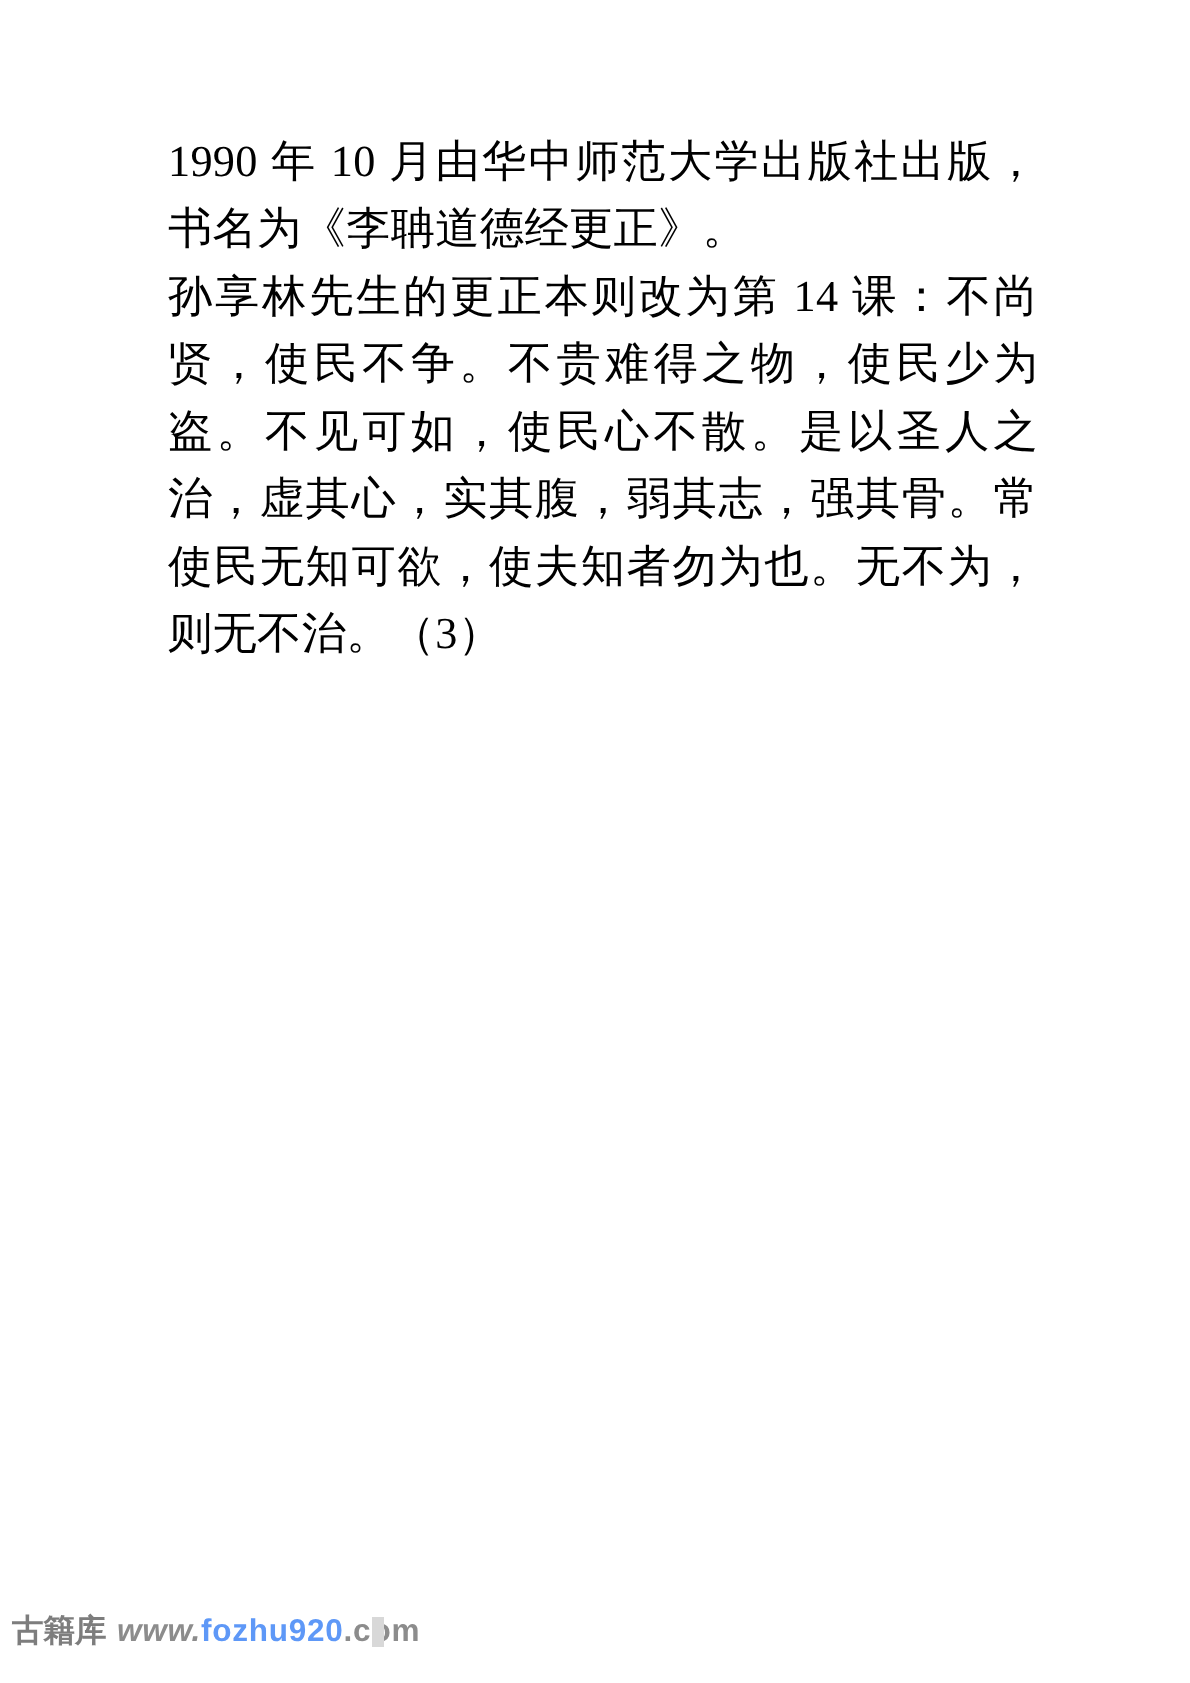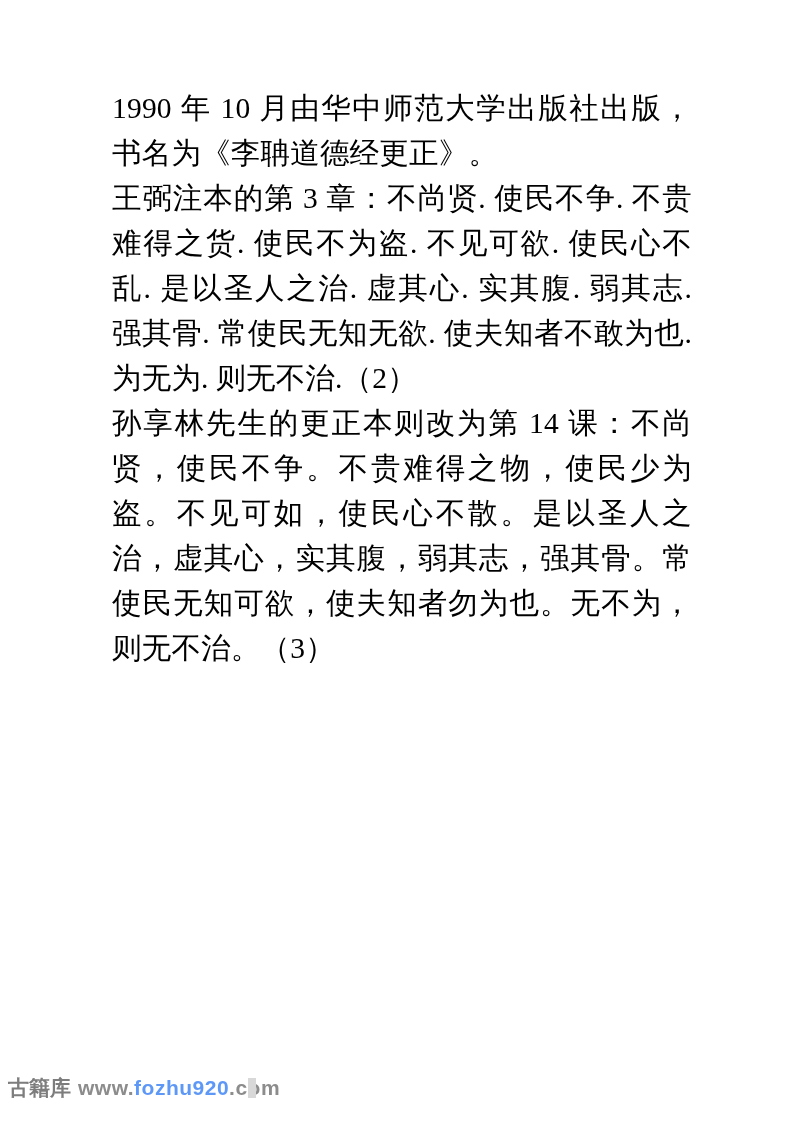--- a/index.html
+++ b/index.html
@@ -73,20 +73,21 @@
     font-family: "Liberation Sans", sans-serif;
     font-size: 21px;
     font-weight: bold;
     letter-spacing: 0.5px;
     line-height: 1;
     color: #7d7d7d;
   }
 
   .footer-url .w {
     color: #8c8c8c;
+    font-style: italic;
   }
   .footer-url .brand {
     color: #3b82f6;
     opacity: 0.82;
   }
   .footer-url .tail {
     color: #8c8c8c;
   }
 
   .footer-bar {
@@ -98,21 +99,20 @@
     background: #d8d8d8;
   }
 </style>
 </head>
 <body>
 
 <div class="page">
 
   <div class="content">
     <p class="para">1990 年 10 月由华中师范大学出版社出版，书名为《李聃道德经更正》。</p>
-    <p class="para">王弼注本的第 3 章：不尚贤. 使民不争. 不贵难得之货. 使民不为盗. 不见可欲. 使民心不乱. 是以圣人之治. 虚其心. 实其腹. 弱其志. 强其骨. 常使民无知无欲. 使夫知者不敢为也. 为无为. 则无不治.（2）</p>
     <p class="para">孙享林先生的更正本则改为第 14 课：不尚贤，使民不争。不贵难得之物，使民少为盗。不见可如，使民心不散。是以圣人之治，虚其心，实其腹，弱其志，强其骨。常使民无知可欲，使夫知者勿为也。无不为，则无不治。（3）</p>
   </div>
 
   <div class="footer">
     <div class="footer-inner">
       <span class="footer-label">古籍库</span>
       <span class="footer-url"><span class="w">www.</span><span class="brand">fozhu920</span><span class="tail">.com</span></span>
     </div>
     <div class="footer-bar"></div>
   </div>

